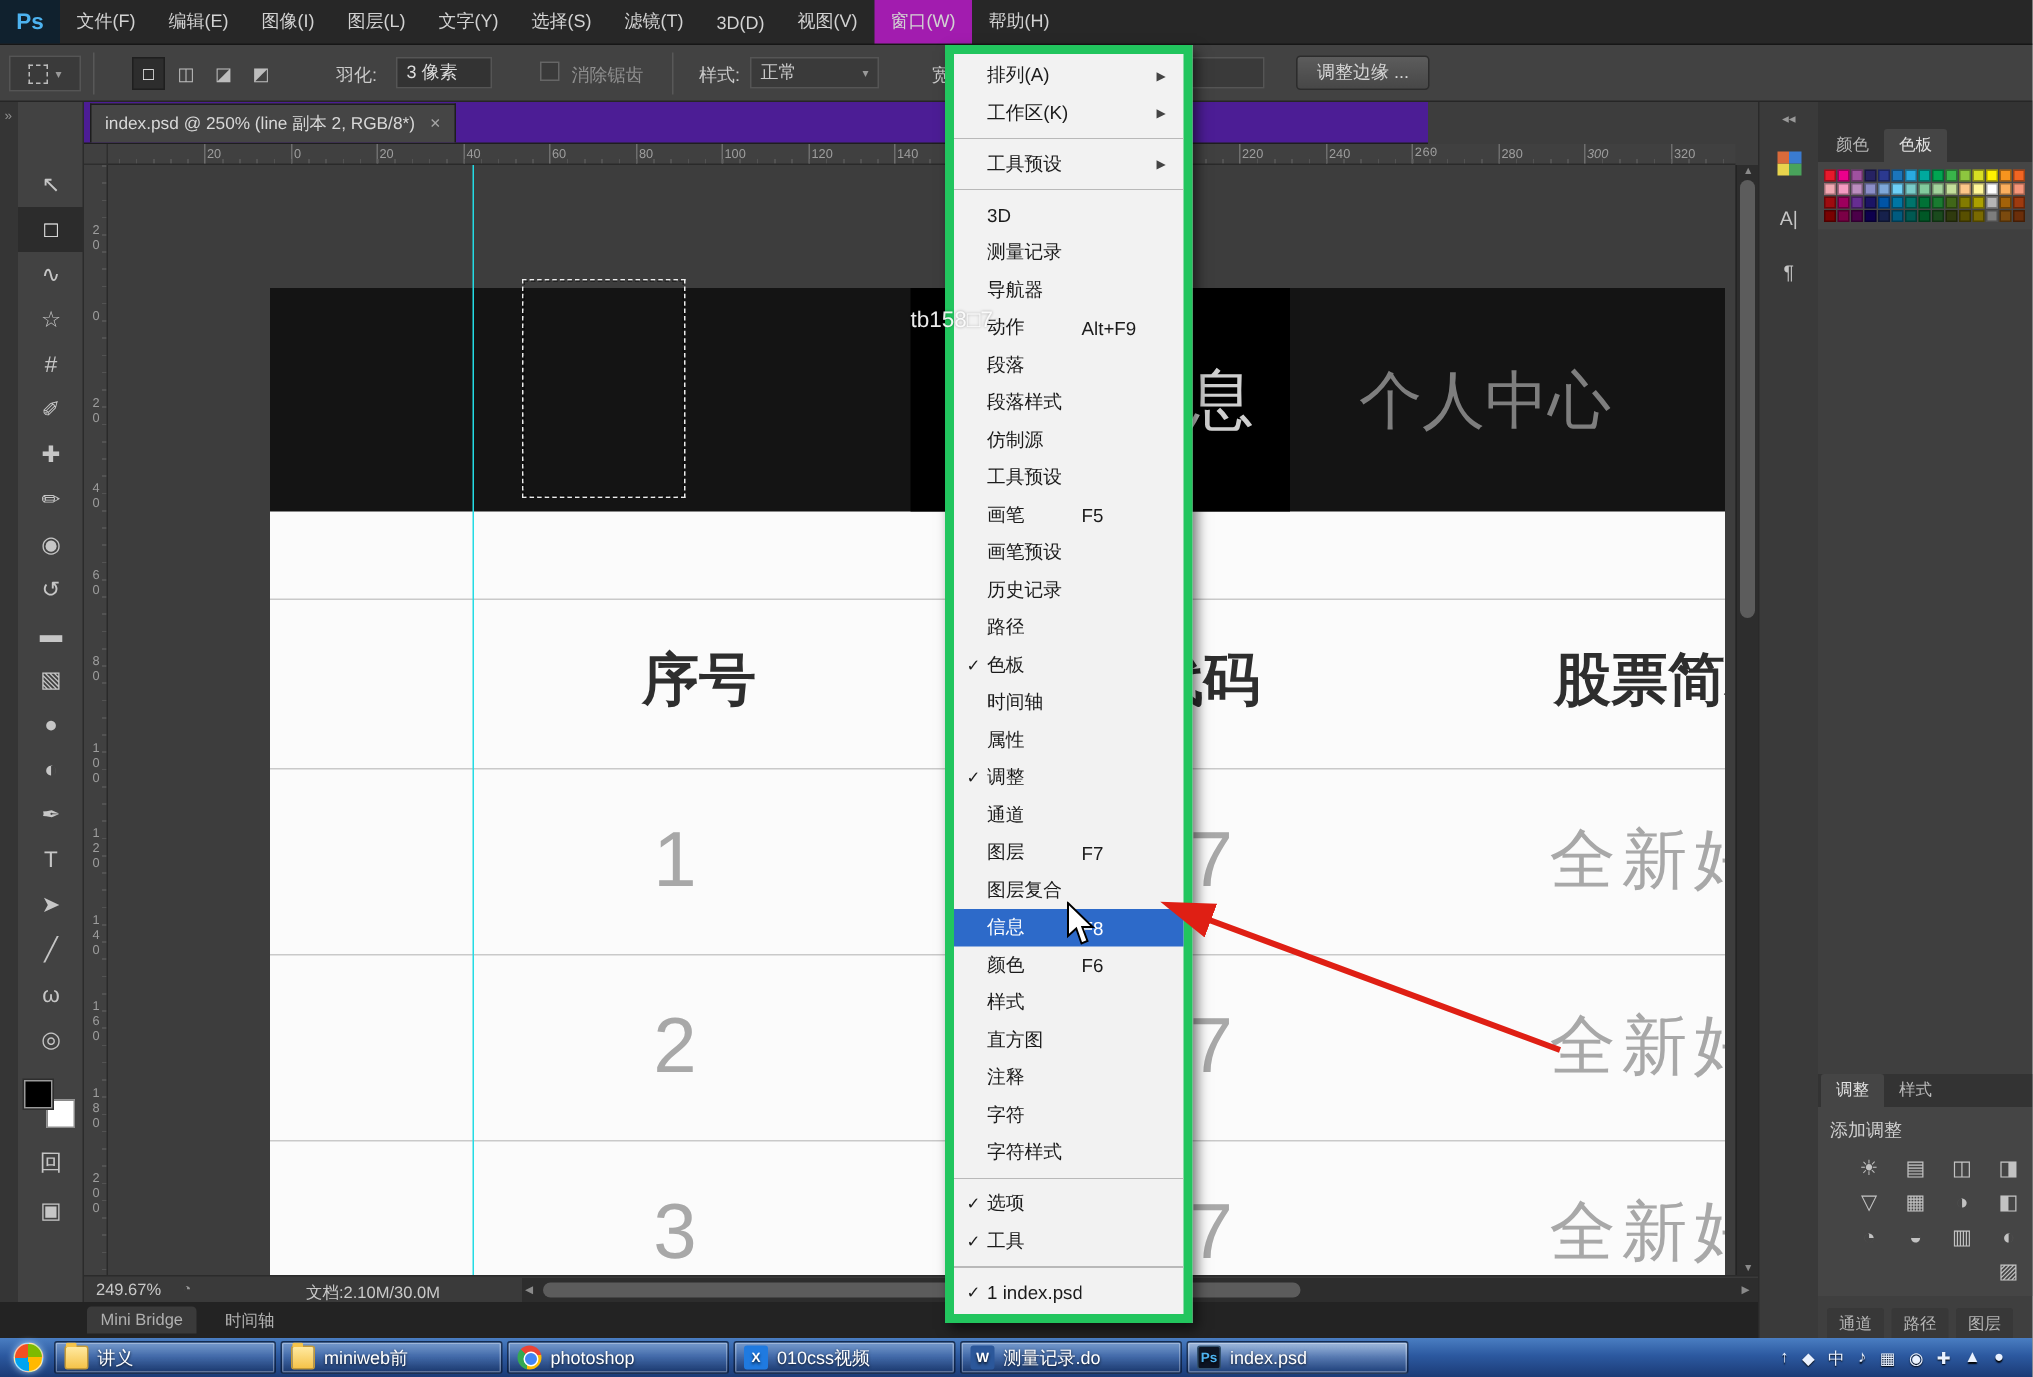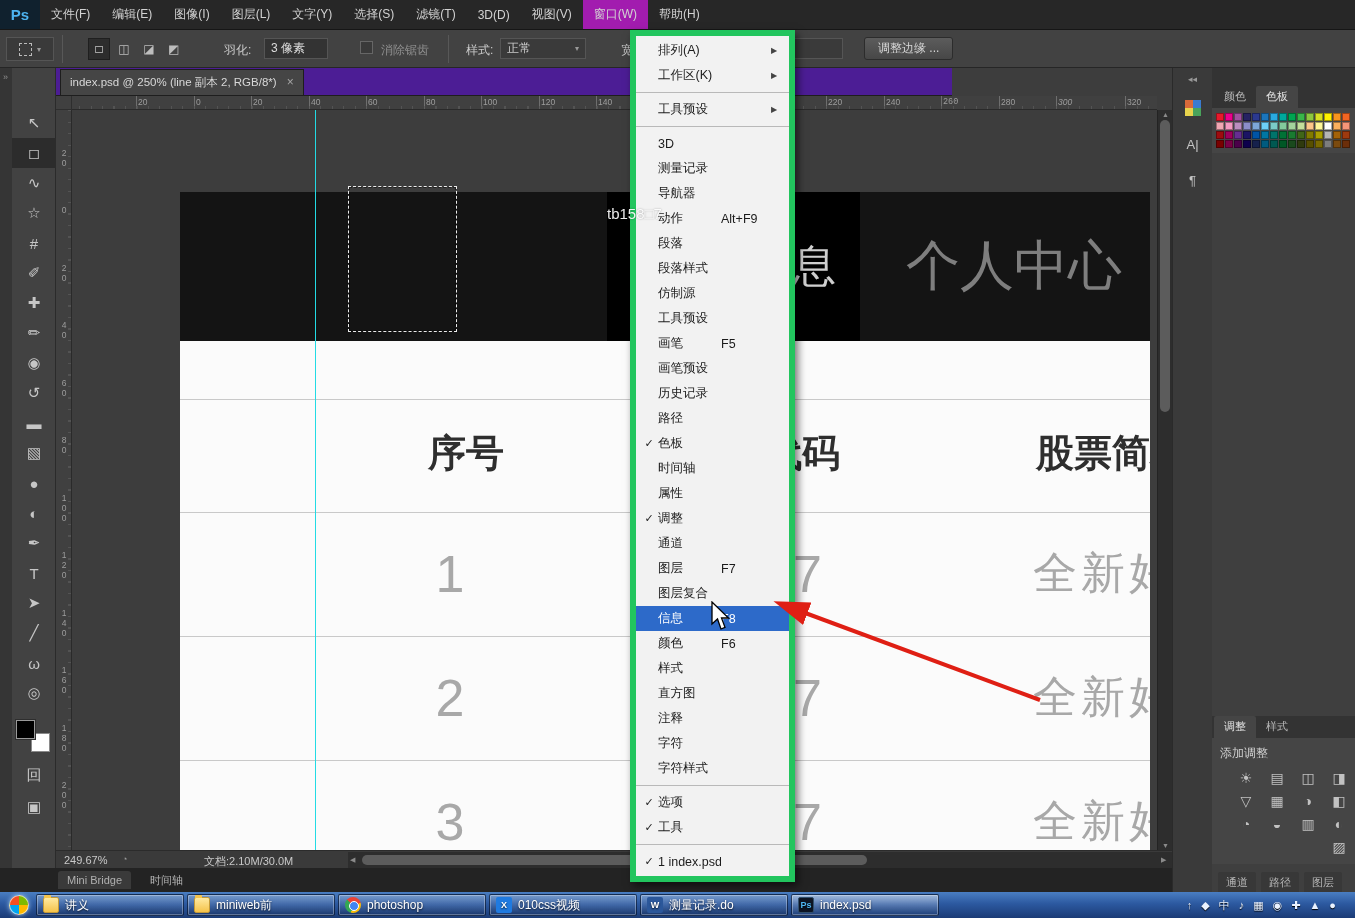--- a/index.html
+++ b/index.html
@@ -62,21 +62,21 @@
   .ruler-corner{position:absolute;left:56px;top:96px;width:16px;height:14px;background:#404040;border-right:1px solid #2e2e2e;border-bottom:1px solid #2e2e2e;z-index:5}
 
   
   .viewport{position:absolute;left:72px;top:110px;width:1085px;height:740px;background:#3d3d3d;overflow:hidden;z-index:3}
   .page{position:absolute;left:108px;top:82px;width:970px;height:720px;background:#fbfbfb;overflow:hidden}
   .page-header{position:absolute;left:0;top:0;width:100%;height:149px;background:#141414}
   .nav-active-box{position:absolute;left:427px;top:0;width:253px;height:149px;background:#000}
   .nav-text{position:absolute;top:0;height:149px;display:flex;align-items:center;color:#7e7e7e;font-size:44px;font-weight:500;letter-spacing:8px;white-space:nowrap}
   .nav1{left:168px}
   .nav-act{left:612px;color:#cfcfcf;letter-spacing:0}
-  .nav3{left:726px;font-size:54px;letter-spacing:0}
+  .nav3{left:726px;font-size:42px;letter-spacing:0}
   .tbl-line{position:absolute;left:0;width:100%;height:1px;background:#c9c9c9}
   .th{position:absolute;top:236px;font-size:38px;font-weight:700;color:#2e2e2e;white-space:nowrap}
   .th1{left:248px}.th2{left:508px}.th3{left:856px}
   .tbl-row{position:absolute;left:0;width:100%;height:124px}
   .row-num{position:absolute;left:230px;width:80px;text-align:center;font-size:52px;color:#a8a8a8;top:50%;transform:translateY(-52%)}
   .row-code{position:absolute;left:460px;width:182px;text-align:right;font-size:52px;color:#a8a8a8;top:50%;transform:translateY(-52%)}
   .row-name{position:absolute;left:853px;font-size:44px;color:#a8a8a8;letter-spacing:4px;top:50%;transform:translateY(-52%);white-space:nowrap}
   .guide{position:absolute;left:243px;top:0;width:1px;height:100%;background:#23dbe4;z-index:3}
   .selection{position:absolute;left:276px;top:76px;width:109px;height:146px;border:1px dashed #ececec;outline:1px dashed rgba(0,0,0,.45);outline-offset:-2px;z-index:4}
 
@@ -328,21 +328,21 @@
     <span class="tick" style="left: 485px;">120</span>
     <span class="tick" style="left: 542px;">140</span>
     <span class="tick" style="left: 600px;">160</span>
     <span class="tick" style="left: 657px;">180</span>
     <span class="tick" style="left: 715px;">200</span>
     <span class="tick" style="left: 772px;">220</span>
     <span class="tick" style="left: 830px; text-align: right;">240</span>
     <span class="tick" style="left: 887px; font-family: Liberation Mono, monospace;">260</span>
     <span class="tick" style="left: 945px;">280</span>
     <span class="tick" style="left: 1002px; font-style: italic;">300</span>
-    <span class="tick" style="left: 1060px; margin-left: 11px;">320</span>
+    <span class="tick" style="left: 1060px;">320</span>
   </div>
 <div class="v-ruler">
 
 <span class="tick" style="top: 38px;">20</span>
     <span class="tick" style="top: 95px;">0</span>
     <span class="tick" style="top: 153px;">20</span>
     <span class="tick" style="top: 210px;">40</span>
     <span class="tick" style="top: 268px;">60</span>
     <span class="tick" style="top: 325px;">80</span>
     <span class="tick" style="top: 383px;">100</span>

